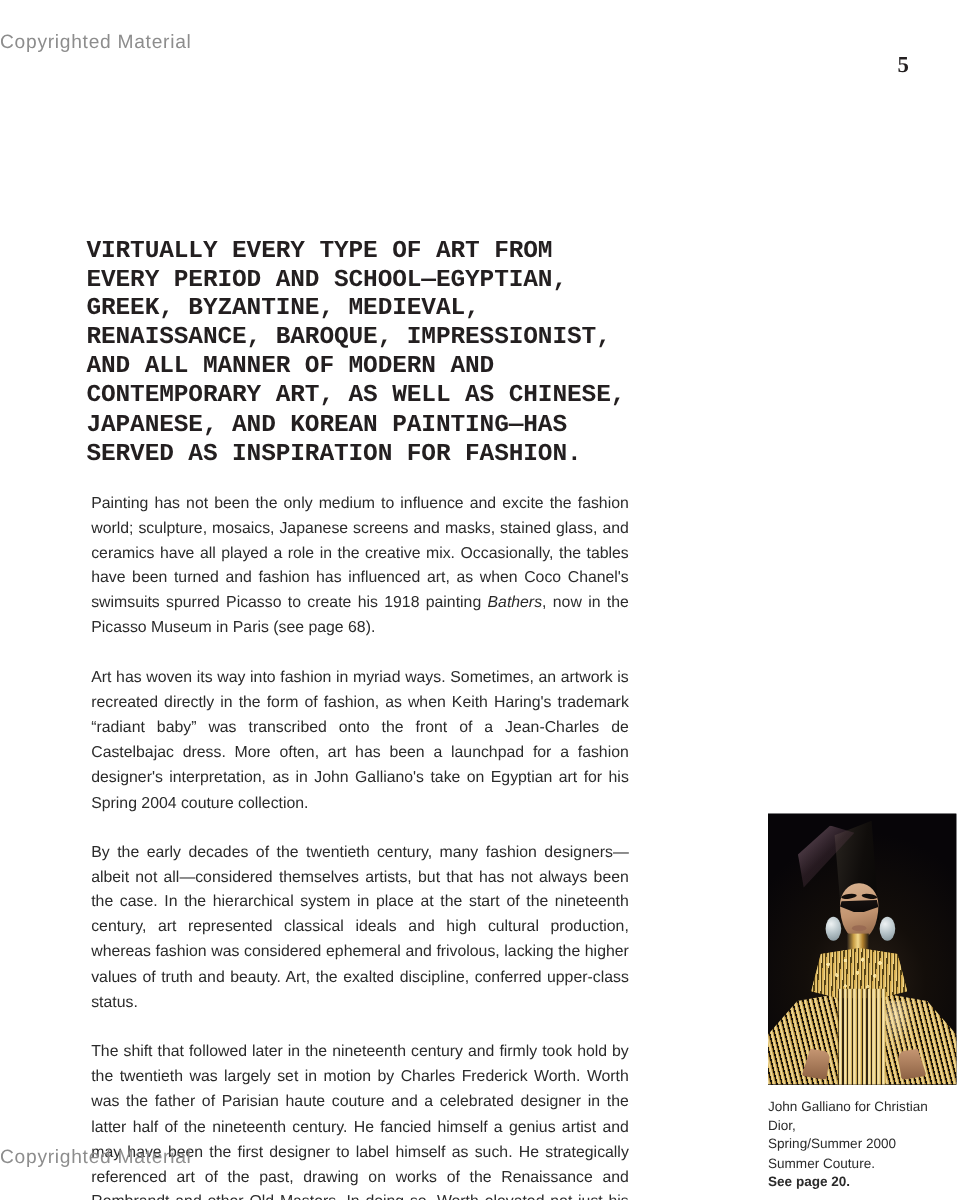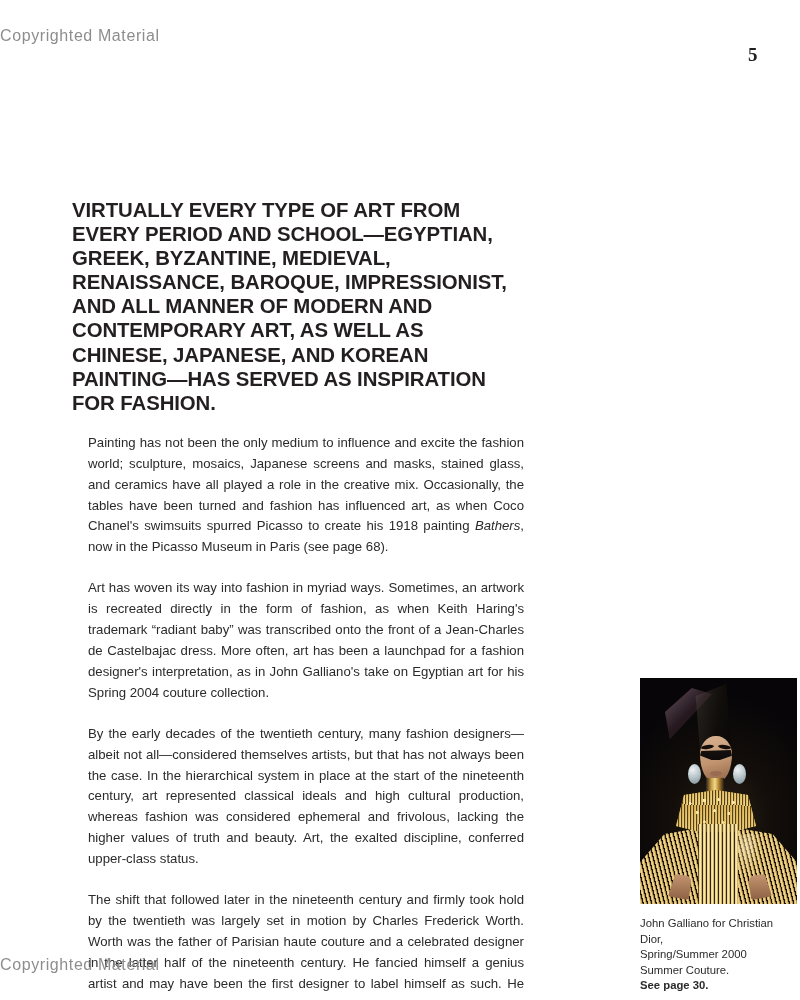--- a/index.html
+++ b/index.html
@@ -48,36 +48,36 @@
 
   
   .text-column {
     position: absolute;
     left: 72px;
     top: 198px;
     width: 452px;
   }
 
   .standfirst {
-    font-family: Liberation Sans, sans-serif;
+    font-family: Liberation Mono, monospace;
     font-weight: 700;
     font-size: 20.4px;
     line-height: 24.1px;
     letter-spacing: -0.1px;
     color: #231f20;
     margin: 0 0 18px 0;
     text-transform: uppercase;
   }
 
   .body-copy p {
     font-family: "Liberation Sans", sans-serif;
     font-size: 13.2px;
     line-height: 20.9px;
     color: #2b2b2b;
-    margin: 0 0 20px 16px;
+    margin: 0 0 20px 4px;
     text-align: justify;
     text-justify: inter-word;
     hyphens: none;
   }
   .body-copy p:last-child { margin-bottom: 0; }
   .body-copy em { font-style: italic; }
 
   
   .figure {
     position: absolute;
@@ -310,19 +310,19 @@
       <div class="bodice"></div>
       <div class="arm l"></div>
       <div class="arm r"></div>
       <div class="glint"></div>
     </div>
 
     <figcaption class="caption">
         <div>John Galliano for Christian Dior,</div>
         <div>Spring/Summer 2000</div>
         <div>Summer Couture.</div>
-        <div class="ref">See page 30.</div>
+        <div class="ref">See page 20.</div>
       </figcaption>
   </figure>
 
   <div class="copyright-mark copyright-bottom">Copyrighted Material</div>
 
 </div>
 
 </body></html>

